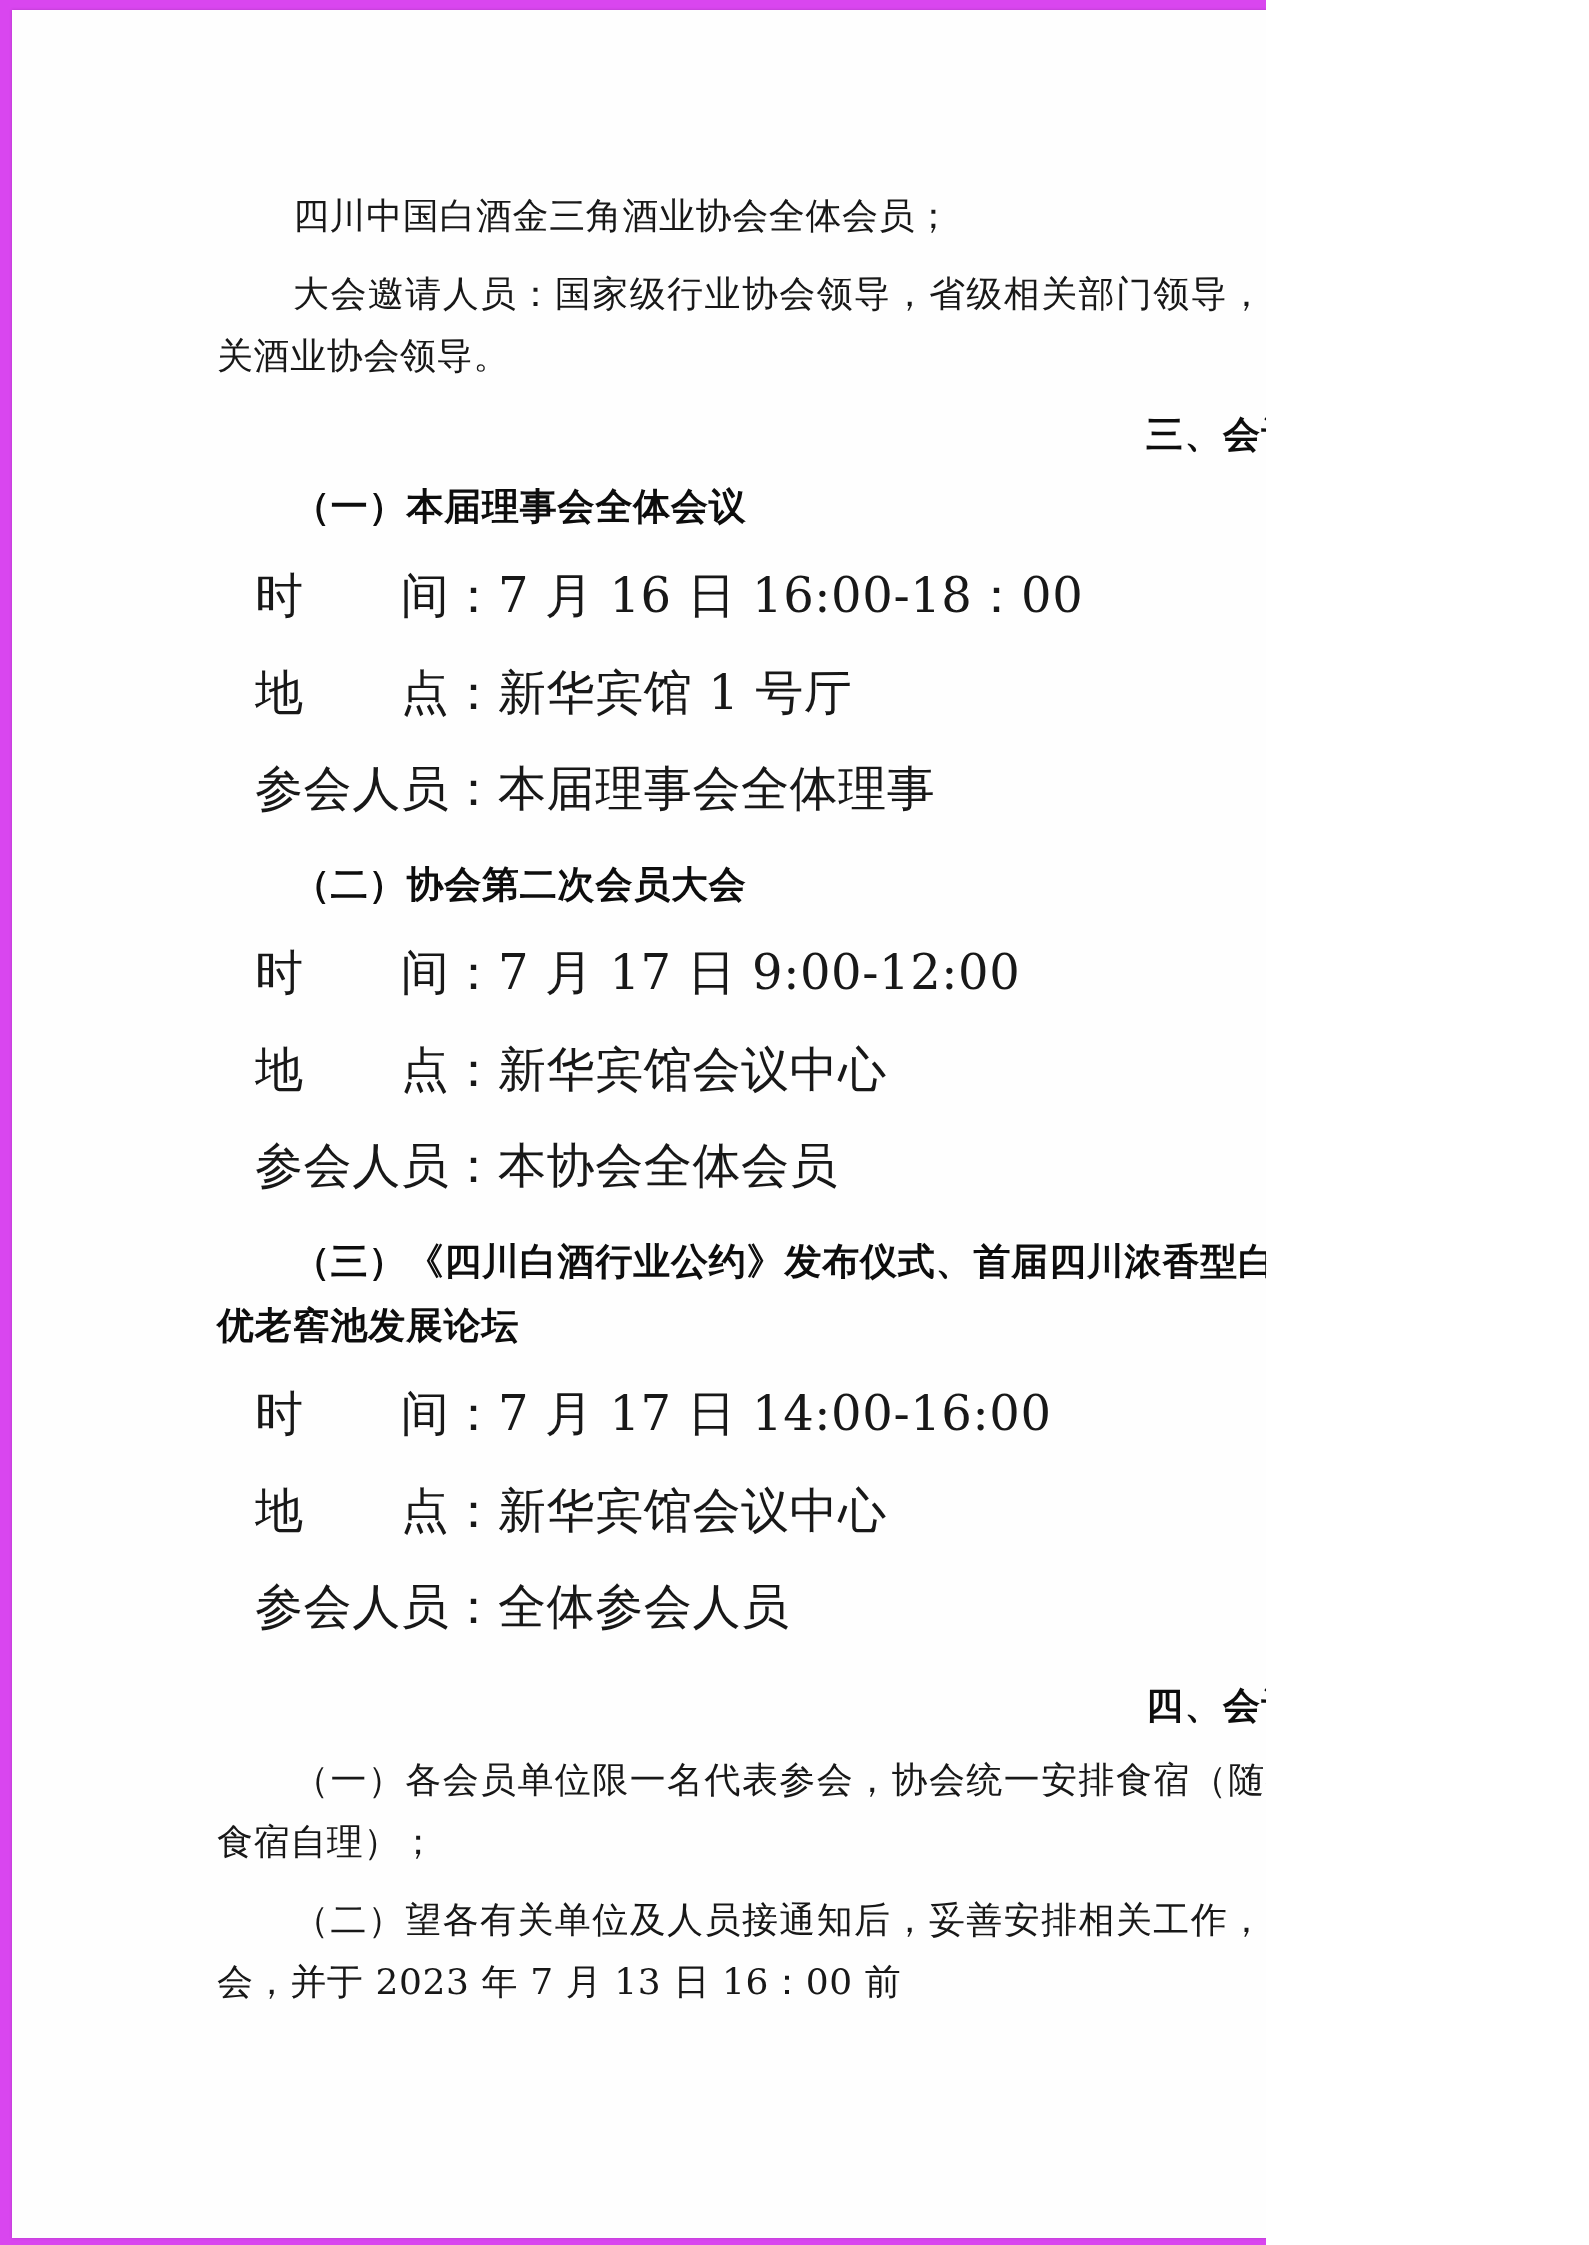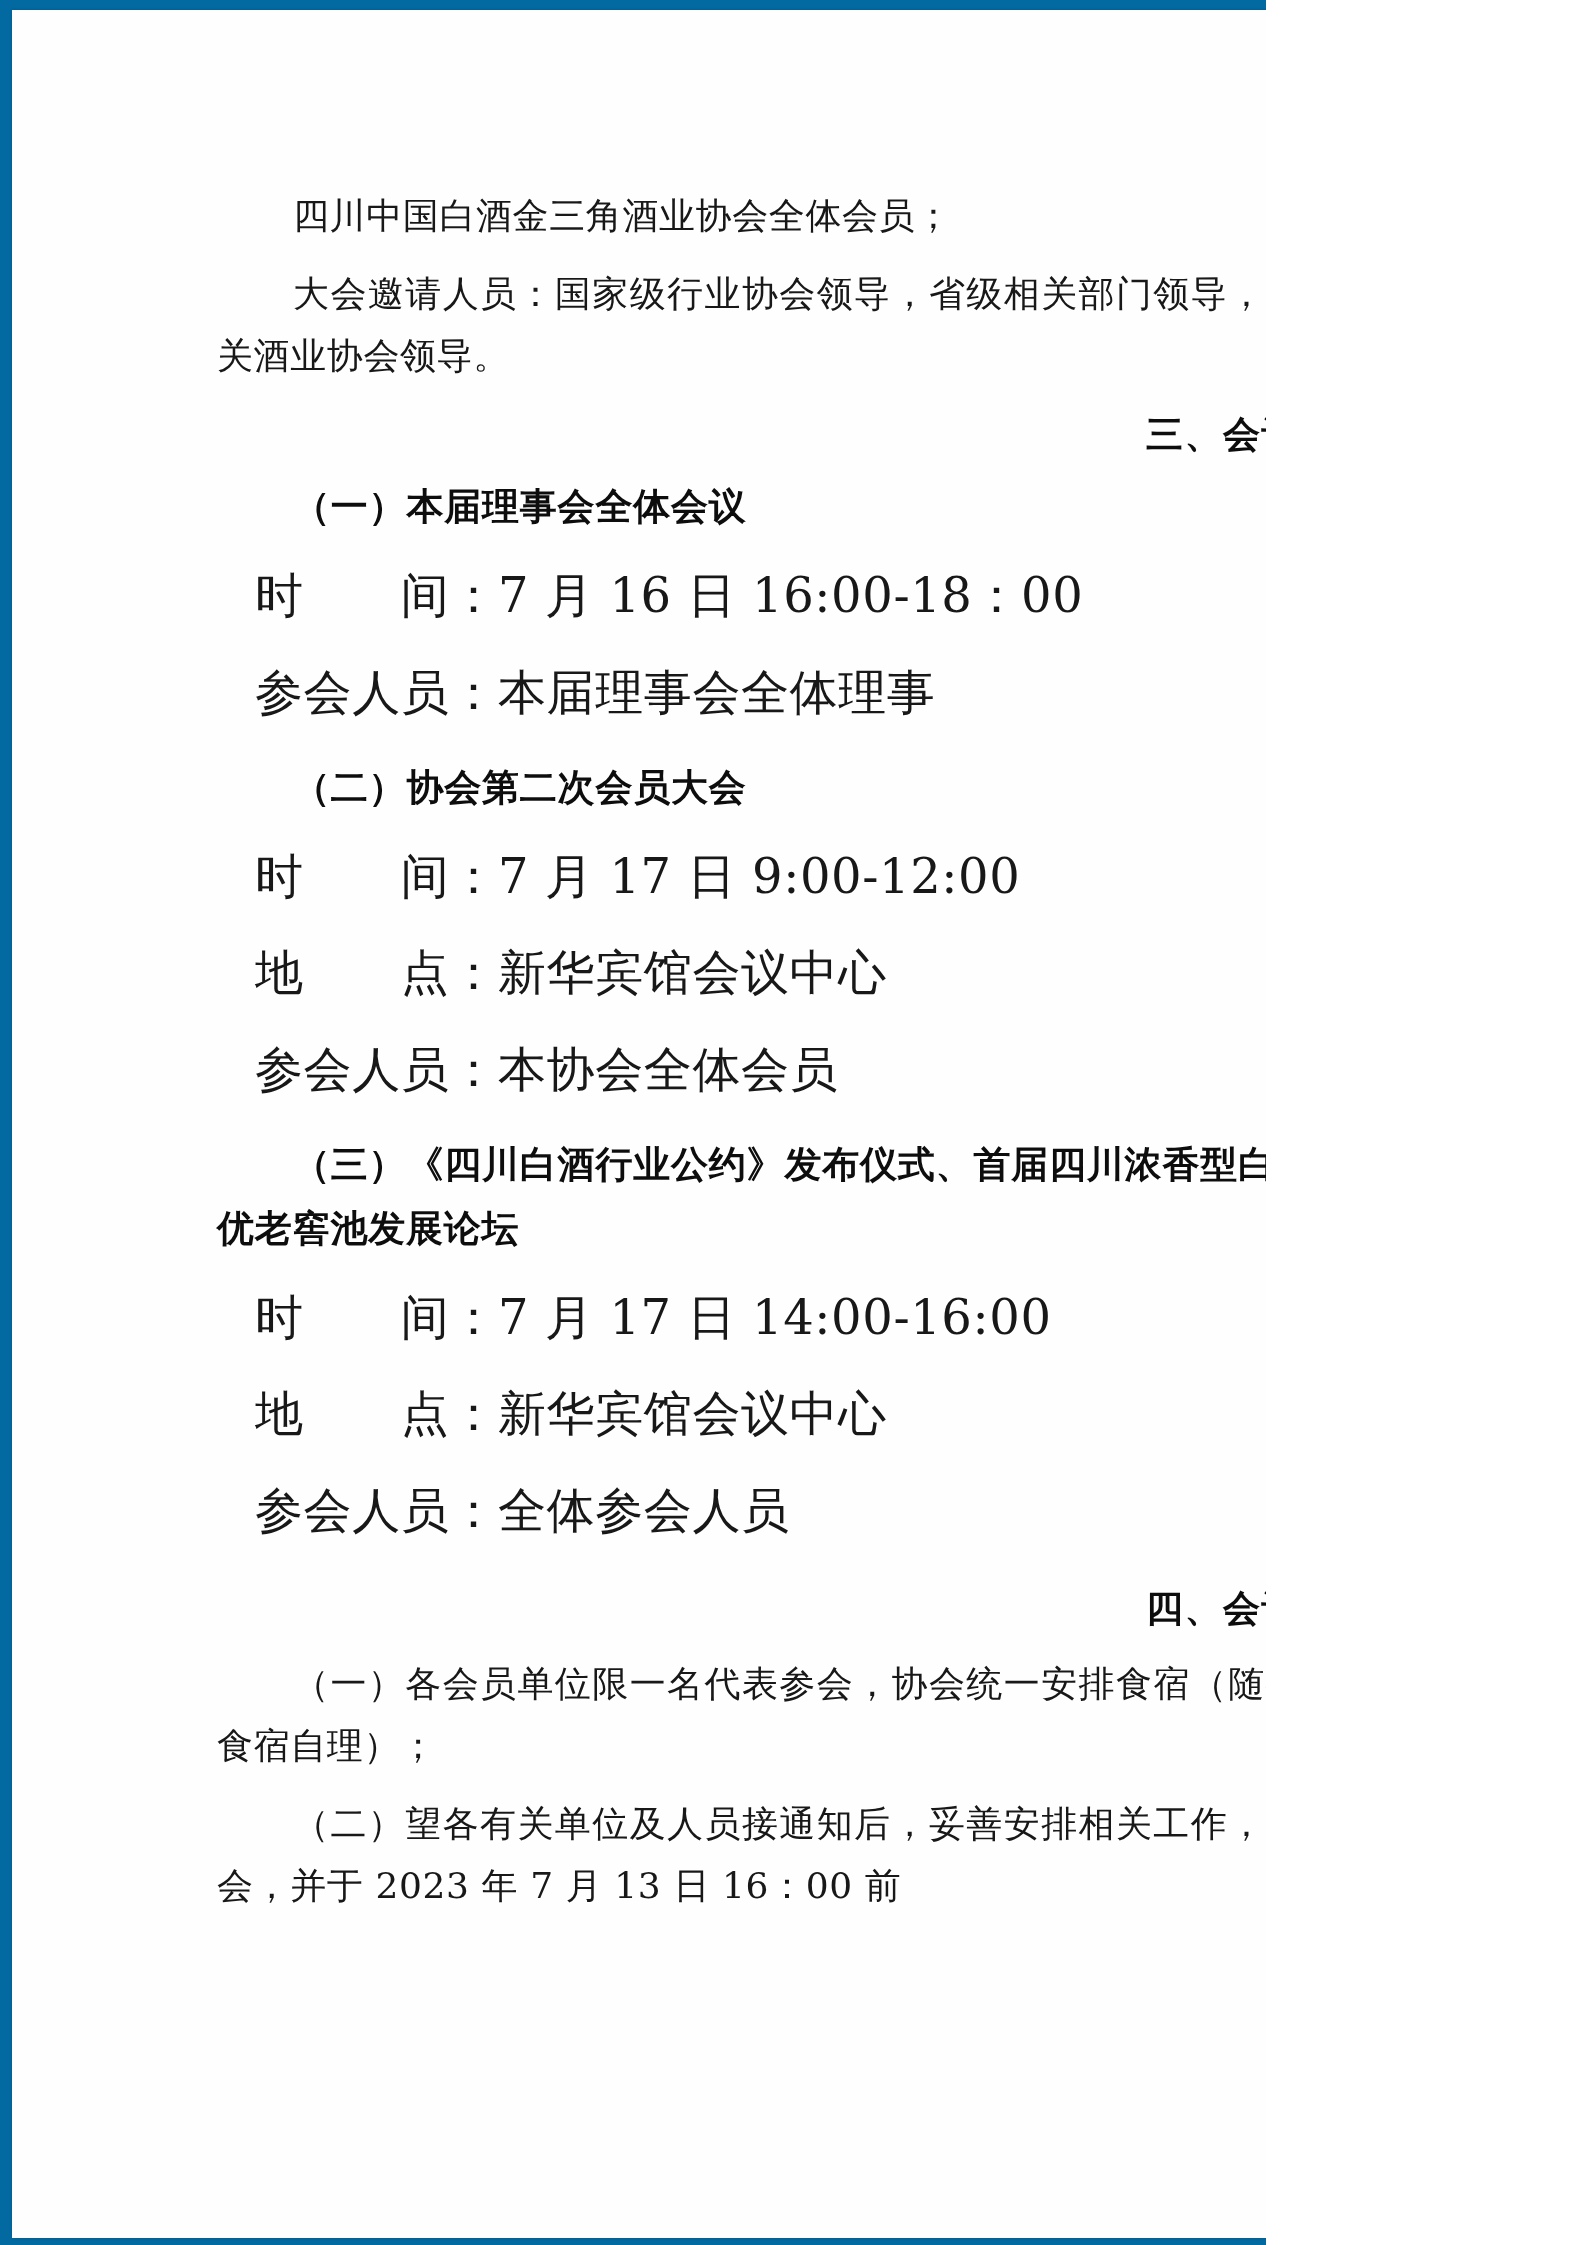--- a/index.html
+++ b/index.html
@@ -4,21 +4,21 @@
 <style>
   html, body {
     margin: 0;
     padding: 0;
     background: #ffffff;
   }
   .page {
     position: relative;
     width: 1266px;
     height: 2245px;
-    background: #0369a1;
+    background: #d946ef;
     box-sizing: border-box;
     overflow: hidden;
   }
   .sheet {
     position: absolute;
     left: 12px;
     top: 10px;
     width: 1565px;
     height: 2228px;
     background: #fefefe;
@@ -93,20 +93,21 @@
 
       <p class="para indent">四川中国白酒金三角酒业协会全体会员；</p>
 
       <p class="para indent">大会邀请人员：国家级行业协会领导，省级相关部门领导，省级相关酒业协会领导。</p>
 
       <h2 class="heading">三、会议内容</h2>
 
       <h3 class="subheading">（一）本届理事会全体会议</h3>
 
       <p class="detail">时　　间：7 月 16 日 16:00-18：00</p>
+      <p class="detail">地　　点：新华宾馆 1 号厅</p>
       <p class="detail gap-after">参会人员：本届理事会全体理事</p>
 
       <h3 class="subheading">（二）协会第二次会员大会</h3>
 
       <p class="detail">时　　间：7 月 17 日 9:00-12:00</p>
       <p class="detail">地　　点：新华宾馆会议中心</p>
       <p class="detail gap-after">参会人员：本协会全体会员</p>
 
       <h3 class="subheading wrap">（三）《四川白酒行业公约》发布仪式、首届四川浓香型白酒名优老窖池发展论坛</h3>
 

